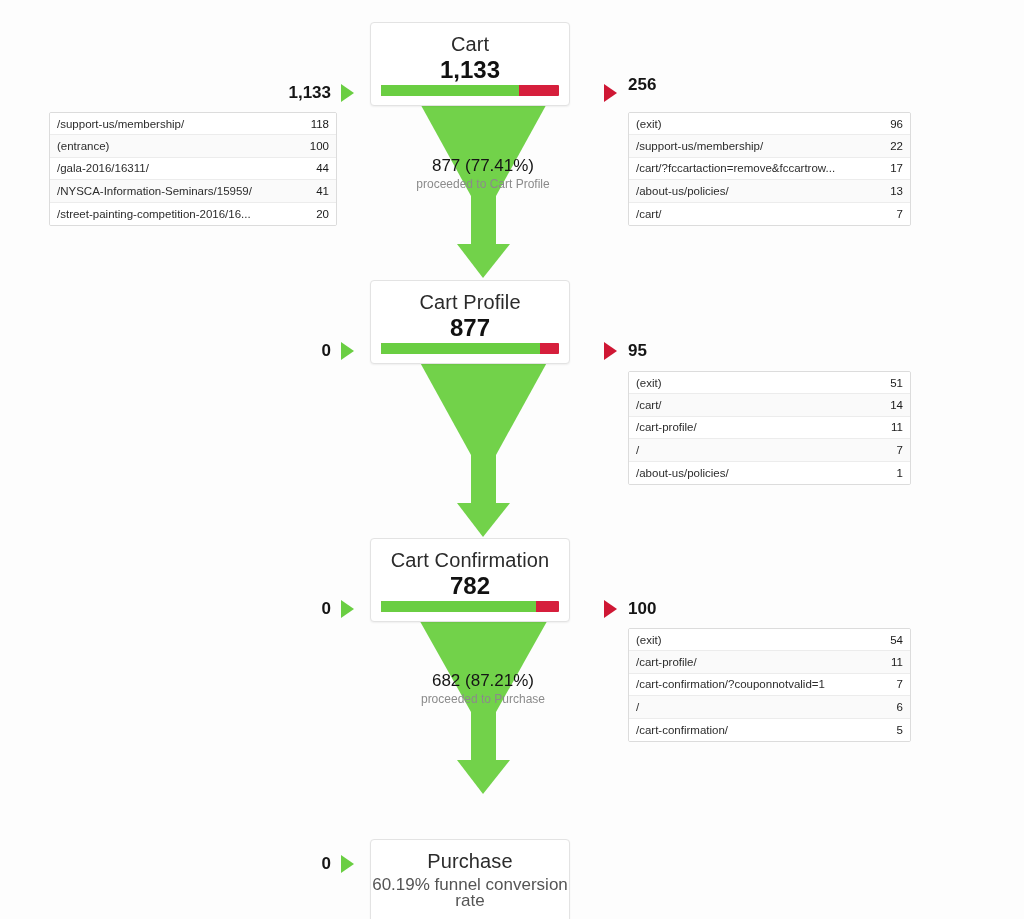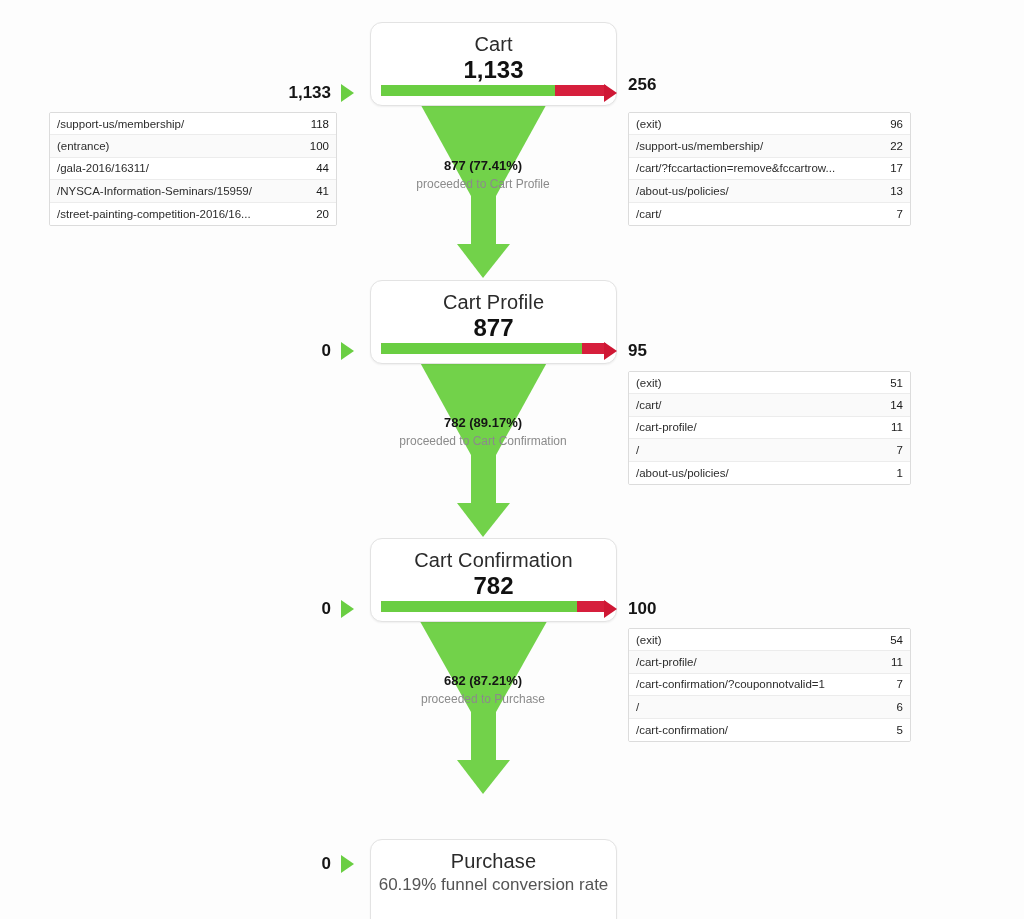--- a/index.html
+++ b/index.html
@@ -19,24 +19,24 @@
     position: relative;
     width: 1024px;
     height: 919px;
     background: #fdfdfd;
   }
 
   
   .stage-box {
     position: absolute;
     left: 370px;
-    width: 247px;
+    width: 200px;
     background: #ffffff;
     border: 1px solid #e3e3e3;
-    border-radius: 12px;
+    border-radius: 4px;
     box-sizing: border-box;
     box-shadow: 0 1px 2px rgba(0,0,0,0.06);
     text-align: center;
   }
   .stage-title {
     font-size: 20px;
     color: #2b2b2b;
     font-weight: 400;
     padding-top: 9px;
     line-height: 24px;
@@ -144,22 +144,22 @@
   }
   .connector svg { display: block; }
 
   .conn-label {
     position: absolute;
     width: 340px;
     text-align: center;
     pointer-events: none;
   }
   .conn-main {
-    font-size: 13px;
-    font-weight: bold;
+    font-size: 17px;
+    font-weight: normal;
     color: #151515;
     line-height: 21px;
   }
   .conn-sub {
     font-size: 12px;
     color: #8b8b8b;
     line-height: 16px;
   }
 </style>
 </head>
@@ -178,24 +178,20 @@
     <div class="conn-main">877 (77.41%)</div>
     <div class="conn-sub">proceeded to Cart Profile</div>
   </div>
 
   <div class="connector" style="top:357px;">
     <svg width="227" height="190" viewBox="0 0 227 190">
       <polygon points="47,0 180,0 126,98 101,98" fill="#72d24a"></polygon>
       <rect x="101" y="98" width="25" height="48" fill="#72d24a"></rect>
       <polygon points="87,146 140,146 113,180 113,180" fill="#72d24a"></polygon>
     </svg>
-  </div>
-  <div class="conn-label" style="left:313px; top:412px;">
-    <div class="conn-main">782 (89.17%)</div>
-    <div class="conn-sub">proceeded to Cart Confirmation</div>
   </div>
 
   <div class="connector" style="top:616px;">
     <svg width="227" height="185" viewBox="0 0 227 185">
       <polygon points="47,0 180,0 126,96 101,96" fill="#72d24a"></polygon>
       <rect x="101" y="96" width="25" height="48" fill="#72d24a"></rect>
       <polygon points="87,144 140,144 113,178 113,178" fill="#72d24a"></polygon>
     </svg>
   </div>
   <div class="conn-label" style="left:313px; top:670px;">

